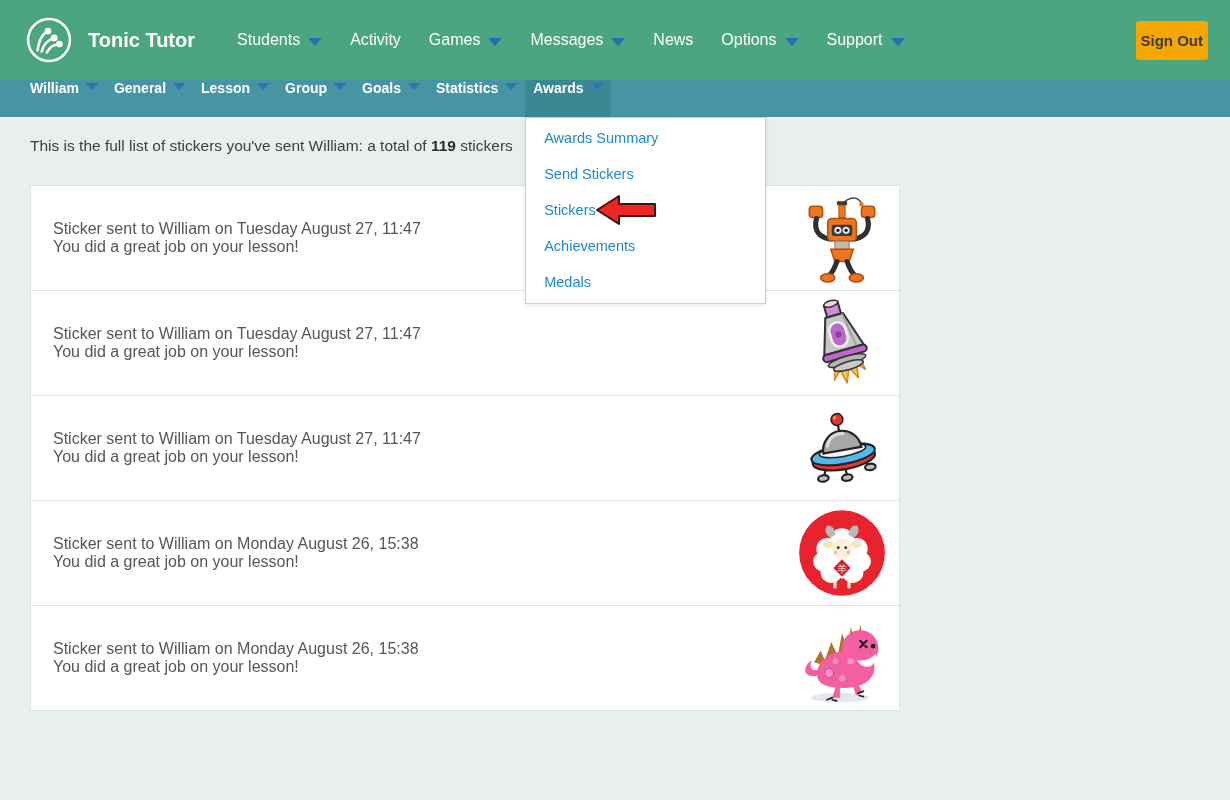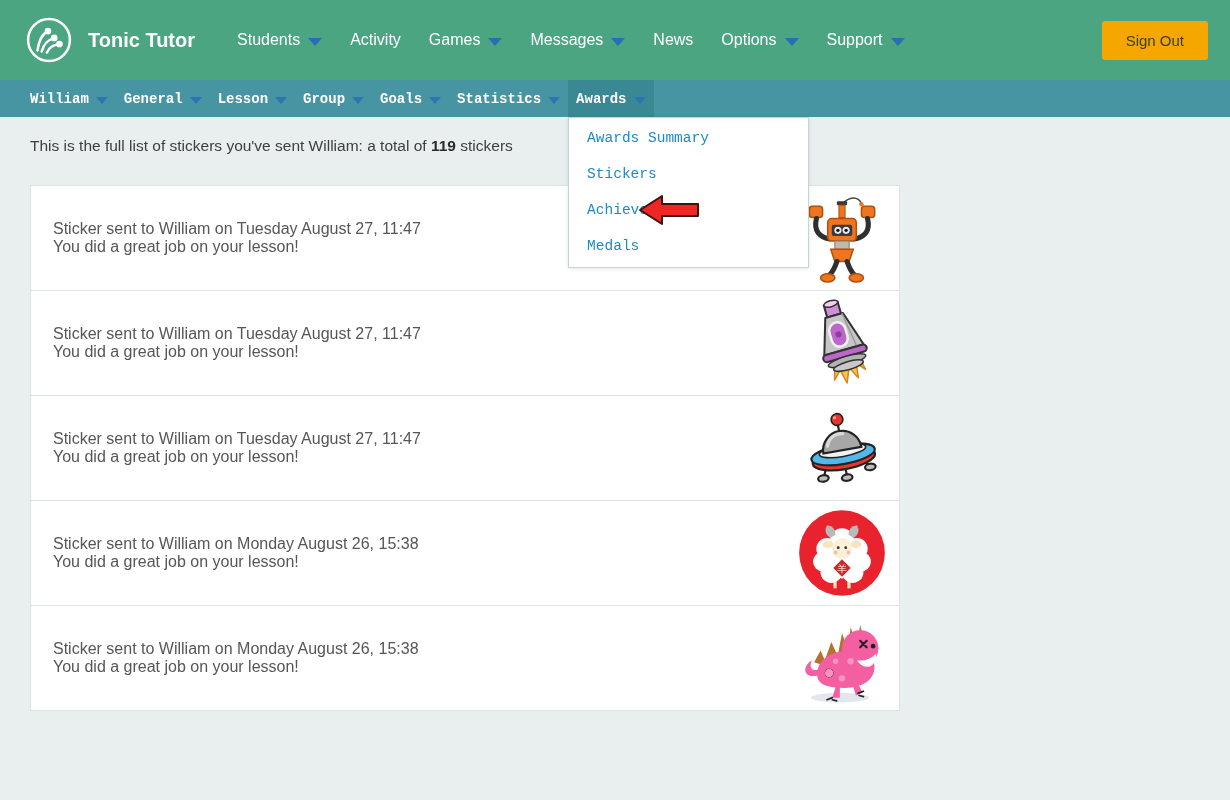--- a/index.html
+++ b/index.html
@@ -10,26 +10,26 @@
   .topnav { height:80px; background:#4aa580; display:flex; align-items:center; padding:0 22px 0 26px; }
   .logo { width:46px; height:46px; flex:0 0 auto; }
   .brand { color:#fff; font-size:20px; font-weight:bold; margin:0 16px 0 16px; cursor:pointer; }
   .topnav-menu { display:flex; align-items:center; margin-left:12px; }
   .topnav-item { display:flex; align-items:center; color:#fff; font-size:16px; font-weight:500;
                  padding:0 14px; cursor:pointer; white-space:nowrap; }
   .caret { display:inline-block; width:0; height:0; margin-left:8px; margin-top:4px;
            border-left:7px solid transparent; border-right:7px solid transparent;
            border-top:8px solid #2a6db4; }
   .signout-btn { margin-left:auto; background:#f5a700; border:none; border-radius:3px;
-                 color:#3c3c3c; font-size:15px; font-family:inherit; padding:11px 24px; cursor:pointer; }
+                 color:#3c3c3c; font-size:15px; font-family:inherit; padding:11px 5px; cursor:pointer;font-weight:bold; }
 
   
   .subnav { height:37px; background:#4795a2; display:flex; align-items:stretch; padding-left:22px; position:relative; }
-  .subnav-item { display:flex; align-items:center; color:#fff; font-size:14px; font-weight:bold;
-                 padding:0 8px; cursor:pointer; white-space:nowrap; position:relative;font-family:Liberation Mono, monospace; }
+  .subnav-item { display:flex; color:#fff; font-size:14px; font-weight:bold;
+                 padding:0 8px; cursor:pointer; white-space:nowrap; position:relative; }
   .subnav-item .caret { border-left-width:6px; border-right-width:6px; border-top-width:7px;
                         border-top-color:#2e74b5; margin-left:7px; margin-top:3px; }
   .subnav-item.active { background:#3a8894; }
 
   
   .dropdown { position:absolute; top:100%; left:0; width:241px; background:#fff;
               border:1px solid #c9d2d6; box-shadow:0 1px 4px rgba(0,0,0,.10);
               padding:2px 0 3px; z-index:20; cursor:default; }
   .dropdown-item { display:block; height:36px; line-height:36px; padding:0 18px;
                    color:#1f88c9; font-size:14.5px; font-weight:normal; cursor:pointer; white-space:nowrap; }
@@ -126,20 +126,21 @@
     <span>Statistics</span>
     <span class="caret"></span>
   </div>
 
   <div class="subnav-item active">
     <span>Awards</span>
     <span class="caret"></span>
 
     <div class="dropdown">
       <a class="dropdown-item">Awards Summary</a>
+      <a class="dropdown-item">Send Stickers</a>
       <a class="dropdown-item">Stickers</a>
       <a class="dropdown-item">Achievements</a>
       <a class="dropdown-item">Medals</a>
 
       <svg class="annot-arrow" viewBox="0 0 62 34">
         <polygon points="1,17 23,3 23,11 59,11 59,23 23,23 23,31" fill="#ee2724" stroke="#3d1210" stroke-width="2" stroke-linejoin="round"></polygon>
       </svg>
     </div>
   </div>
 </nav>

